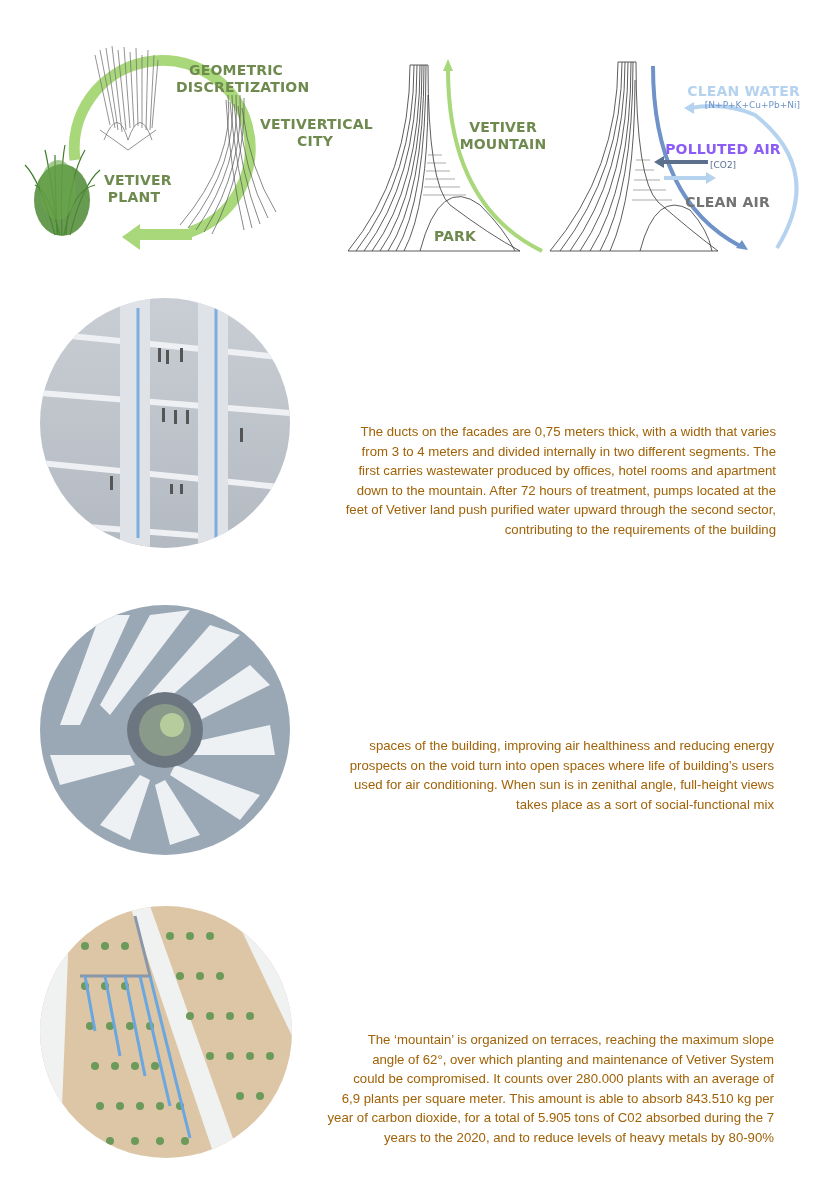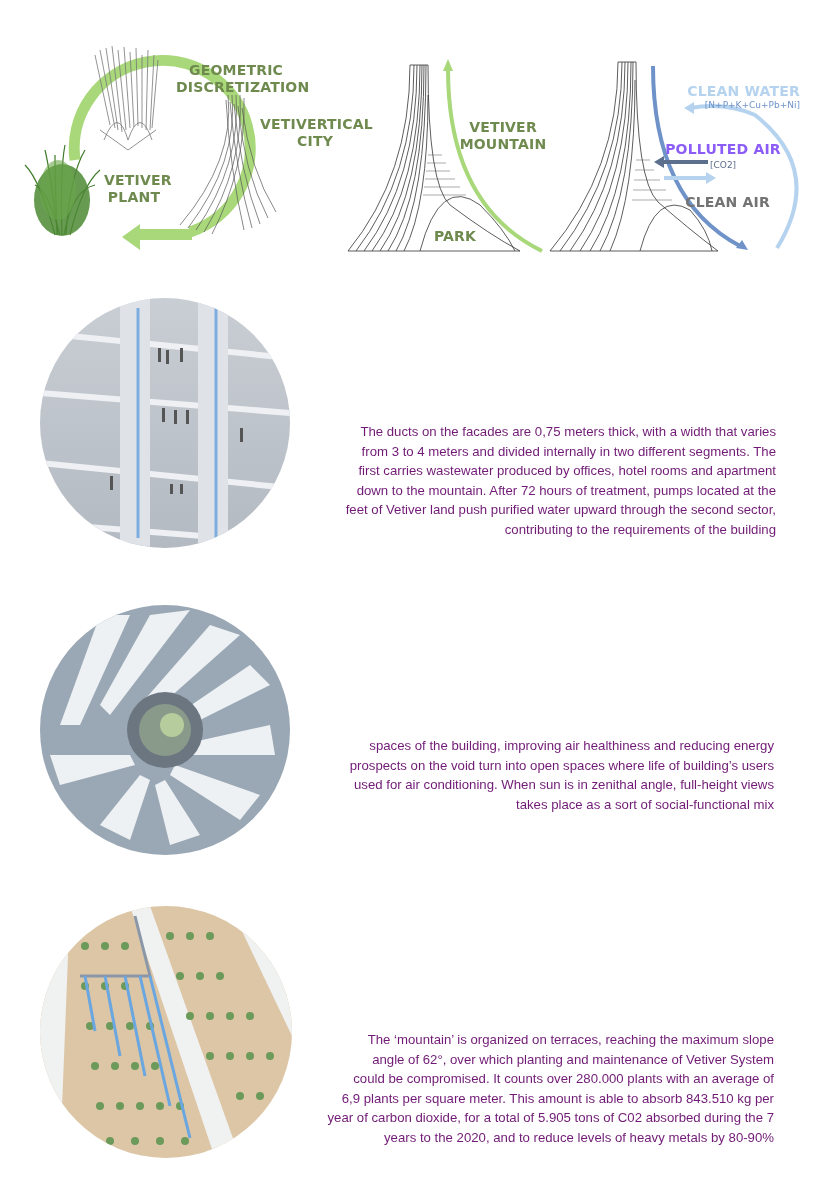--- a/index.html
+++ b/index.html
@@ -1,21 +1,21 @@
 <!DOCTYPE html>
 <html><head>
 <meta charset="utf-8">
 <style>
   html, body { margin:0; padding:0; background:#ffffff; }
   body { width:818px; height:1181px; position:relative; overflow:hidden; font-family:"DejaVu Sans", sans-serif; }
   .abs { position:absolute; }
   .lbl-green { color:#6f8a4e; font-weight:bold; font-size:14px; line-height:17px; text-align:center; letter-spacing:0.2px; }
   .lbl-blue  { font-weight:bold; font-size:14px; line-height:17px; letter-spacing:0.2px; }
   .lbl-sub   { font-size:9px; line-height:11px; }
-  .para { position:absolute; color:#701a75; font-size:13.2px; line-height:19.6px; text-align:right; font-family:"Liberation Sans", sans-serif; }
+  .para { position:absolute; color:#a16207; font-size:13.2px; line-height:19.6px; text-align:right; font-family:"Liberation Sans", sans-serif; }
   .circle { position:absolute; border-radius:50%; overflow:hidden; }
 </style>
 </head>
 <body>
 
 <div class="abs" style="left:0;top:0;width:330px;height:260px;">
   <svg width="330" height="260" style="position:absolute;left:0;top:0;">
 
     <path d="M 75 160 A 88 88 0 1 1 190 232" fill="none" stroke="#a9d87a" stroke-width="11" stroke-linecap="butt"></path>
     <polygon points="122,237 140,224 140,250" fill="#a9d87a"></polygon>

